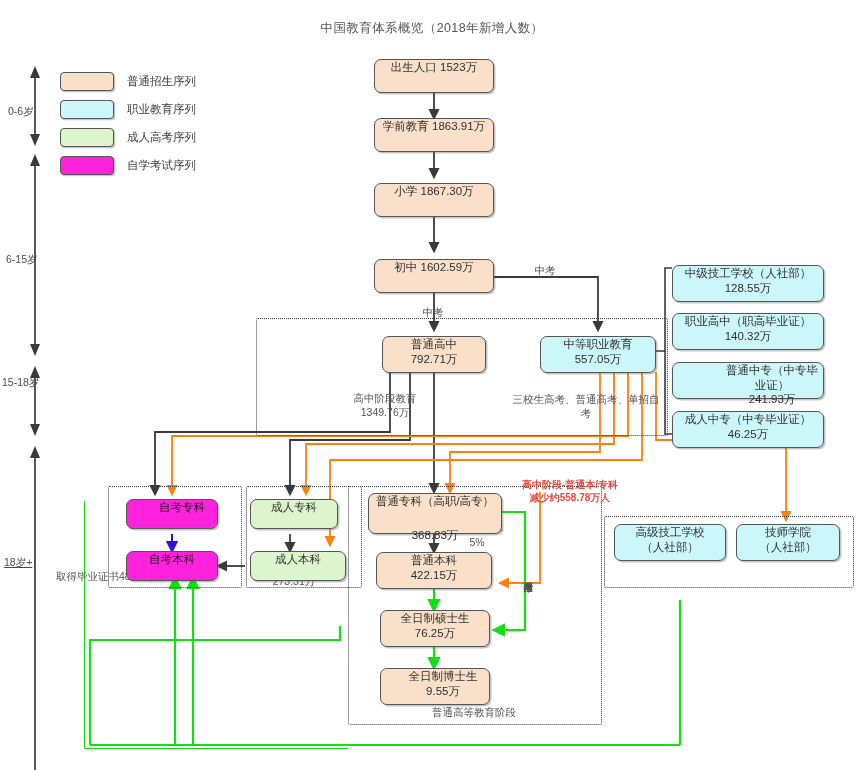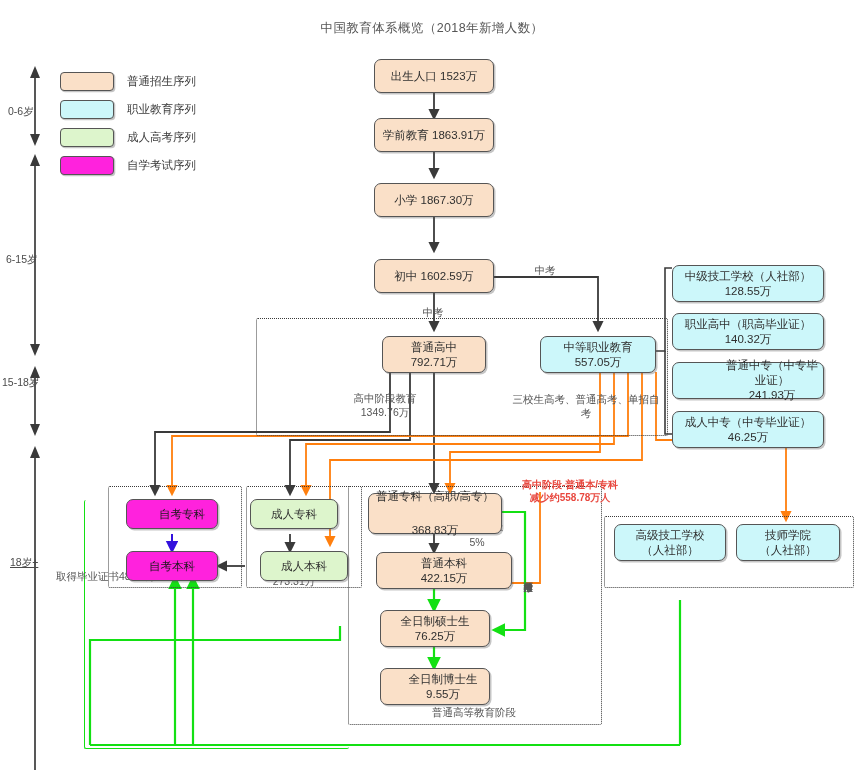--- a/index.html
+++ b/index.html
@@ -8,21 +8,21 @@
     width:864px;height:770px;background:#ffffff;position:relative;
     font-family:"Liberation Sans","DejaVu Sans",sans-serif;
     color:#3b3b3b;overflow:hidden;
   }
   #stage{position:absolute;left:0;top:0;width:864px;height:770px;}
   svg#wires{position:absolute;left:0;top:0;width:864px;height:770px;pointer-events:none;}
 
   .node{
     position:absolute;box-sizing:border-box;
     border:1.6px solid #555555;border-radius:7px;
-    display:flex;flex-direction:column;align-items:center;justify-content:center;
+    display:flex;flex-direction:column;align-items:center;justify-content:flex-start;
     font-size:11.5px;line-height:1.28;text-align:center;color:#2f2f2f;
     box-shadow:1.5px 1.5px 0 rgba(90,90,90,.35);
     z-index:5;
   }
   .c-normal{background:#fae0c8;}
   .c-voc{background:#ccf7fa;}
   .c-adult{background:#ddf5cc;}
   .c-self{background:#ff22dd;color:#1a1a1a;}
 
   .lbl{position:absolute;font-size:10.5px;color:#555;line-height:1.3;text-align:center;z-index:4;}
@@ -162,21 +162,21 @@
     <g stroke="#3a3a3a" stroke-width="1.6" fill="none">
       <path d="M655,351 L665,351 L665,268 L672,268"></path>
       <path d="M665,351 L665,434 L672,434"></path>
       <path d="M672,268 L672,434" stroke="none"></path>
     </g>
   </svg>
 
   <div class="axis-label" style="left:8px;top:105px;">0-6岁</div>
   <div class="axis-label" style="left:6px;top:253px;">6-15岁</div>
   <div class="axis-label" style="left:2px;top:376px;">15-18岁</div>
-  <div class="axis-label" style="left:10px;top:556px;text-decoration:underline;">18岁+</div>
+  <div class="axis-label" style="left:4px;top:556px;text-decoration:underline;">18岁+</div>
 
   <div class="legend" style="left:60px;top:72px;">
     <div class="legend-row">
       <div class="swatch c-normal"></div>
       <div class="legend-text">普通招生序列</div>
     </div>
     <div class="legend-row">
       <div class="swatch c-voc"></div>
       <div class="legend-text">职业教育序列</div>
     </div>
@@ -248,30 +248,30 @@
   </div>
 
   <div class="node c-self" style="left:126px;top:551px;width:92px;height:30px;">
     <span>自考本科</span>
   </div>
 
   <div class="node c-adult" style="left:250px;top:499px;width:88px;height:30px;">
     <span>成人专科</span>
   </div>
 
-  <div class="node c-adult" style="left:260px;top:551px;width:88px;height:30px;">
+  <div class="node c-adult" style="left:250px;top:551px;width:96px;height:30px;">
     <span>成人本科</span>
   </div>
 
   <div class="node c-normal" style="left:368px;top:493px;width:134px;height:41px;gap:19px;">
     <span>普通专科（高职/高专）</span>
     <span>368.83万</span>
   </div>
 
-  <div class="node c-normal" style="left:376px;top:552px;width:136px;height:37px;">
+  <div class="node c-normal" style="left:376px;top:552px;width:116px;height:37px;">
     <span>普通本科</span>
     <span>422.15万</span>
   </div>
 
   <div class="node c-normal" style="left:380px;top:610px;width:110px;height:37px;">
     <span>全日制硕士生</span>
     <span>76.25万</span>
   </div>
 
   <div class="node c-normal" style="left:380px;top:668px;width:110px;height:37px;padding-left:16px;">

